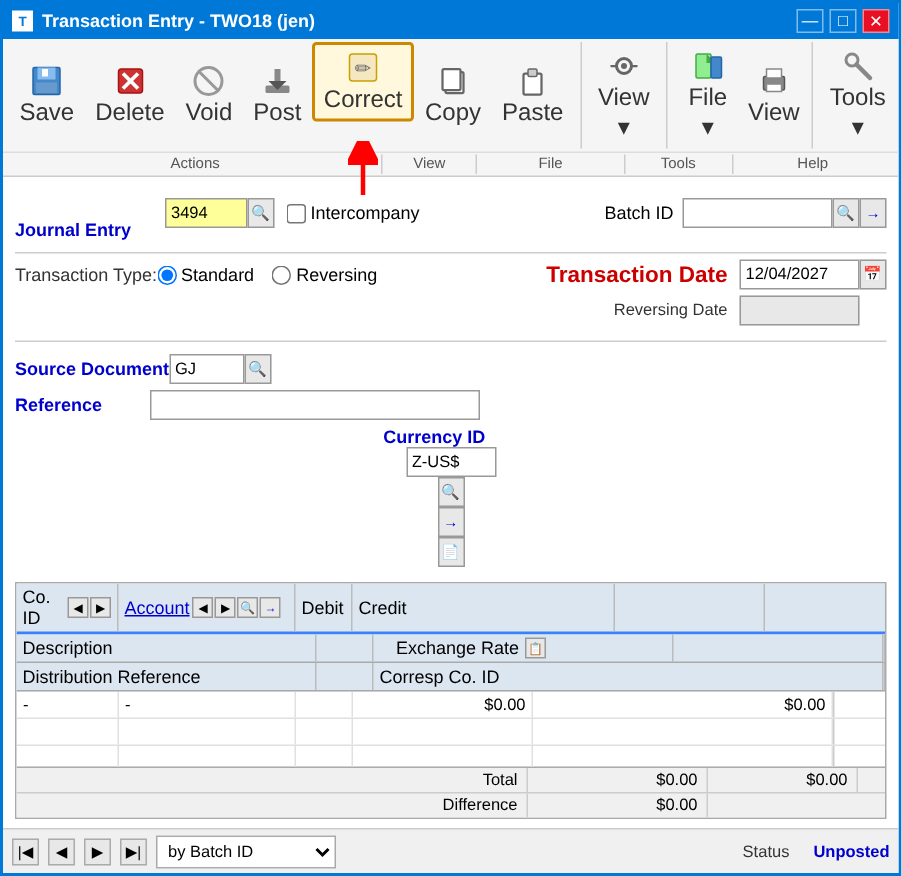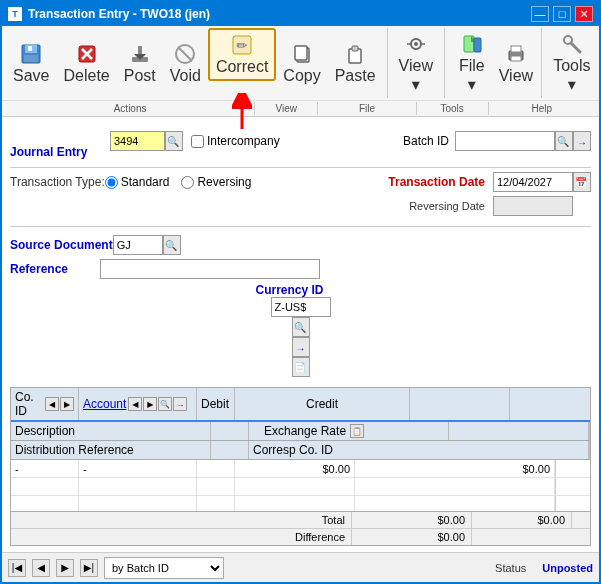--- a/index.html
+++ b/index.html
@@ -317,35 +317,35 @@
                 <rect x="3" y="3" width="16" height="16" rx="2" fill="#cc3333" stroke="#aa1111" stroke-width="1"></rect>
                 <line x1="6" y1="6" x2="16" y2="16" stroke="white" stroke-width="2.5"></line>
                 <line x1="16" y1="6" x2="6" y2="16" stroke="white" stroke-width="2.5"></line>
               </svg>
           </div>
           <span class="btn-label">Delete</span>
         </button>
         <button class="toolbar-btn">
           <div class="btn-icon">
             <svg width="22" height="22" viewBox="0 0 22 22">
+                <circle cx="11" cy="11" r="9" fill="none" stroke="#999" stroke-width="2"></circle>
+                <line x1="4" y1="4" x2="18" y2="18" stroke="#999" stroke-width="2"></line>
+              </svg>
+          </div>
+          <span class="btn-label">Void</span>
+        </button>
+        <button class="toolbar-btn">
+          <div class="btn-icon">
+            <svg width="22" height="22" viewBox="0 0 22 22">
                 <rect x="3" y="14" width="16" height="5" fill="#888" rx="1"></rect>
                 <rect x="9" y="3" width="4" height="11" fill="#888"></rect>
                 <polygon points="5,11 11,17 17,11" fill="#555"></polygon>
               </svg>
           </div>
           <span class="btn-label">Post</span>
-        </button>
-        <button class="toolbar-btn">
-          <div class="btn-icon">
-            <svg width="22" height="22" viewBox="0 0 22 22">
-                <circle cx="11" cy="11" r="9" fill="none" stroke="#999" stroke-width="2"></circle>
-                <line x1="4" y1="4" x2="18" y2="18" stroke="#999" stroke-width="2"></line>
-              </svg>
-          </div>
-          <span class="btn-label">Void</span>
         </button>
 
         <div style="position:relative;">
           <button class="toolbar-btn correct-btn">
             <div class="btn-icon">
               <svg width="22" height="22" viewBox="0 0 22 22">
                 <rect x="2" y="2" width="18" height="18" rx="2" fill="#f5e8c0" stroke="#c8a000" stroke-width="1"></rect>
                 <text x="11" y="16" text-anchor="middle" font-size="13" fill="#666">✏</text>
               </svg>
             </div>
@@ -500,21 +500,21 @@
         <label class="radio-item">
           <input type="radio" name="trans-type" checked="" style="">
           <span>Standard</span>
         </label>
         <label class="radio-item">
           <input type="radio" name="trans-type" style="">
           <span>Reversing</span>
         </label>
       </div>
       <span style="flex:1;"></span>
-      <span style="font-weight:bold; color:#cc0000; font-size:12px;">Transaction Date</span>
+      <span style="font-weight:bold; color:#cc0000; font-size:15px;">Transaction Date</span>
       <span style="width:8px;"></span>
       <input class="input-field" style="width: 80px;" type="text" value="12/04/2027">
       <button class="search-btn">📅</button>
     </div>
 
     <div class="form-row" style="margin-bottom:6px;">
       <span style="flex:1;"></span>
       <span style="font-size:11px; color:#333;">Reversing Date</span>
       <span style="width:8px;"></span>
       <input class="input-field" style="width: 80px; background: rgb(232, 232, 232);" type="text" value="" disabled="">
@@ -555,21 +555,21 @@
           <div class="gh-icons" style="margin-left:2px;">
             <button class="icon-btn-sm">◀</button>
             <button class="icon-btn-sm">▶</button>
             <button class="icon-btn-sm">🔍</button>
             <button class="icon-btn-sm" style="color:#0000cc;">→</button>
           </div>
         </div>
         <div class="gh-cell">
           <span>Debit</span>
         </div>
-        <div class="gh-cell" style="grid-column:span 2;justify-content:center;">
+        <div class="gh-cell" style="grid-column:span 2;">
           <span>Credit</span>
         </div>
         <div class="gh-cell"></div>
         <div class="gh-cell"></div>
 
       </div>
 
       <div style="display:grid; grid-template-columns:200px 38px 100px 100px 140px 18px; background:#dce6f1; border-bottom:1px solid #aaa;">
         <div class="gh-cell">
           <span>Description</span>

